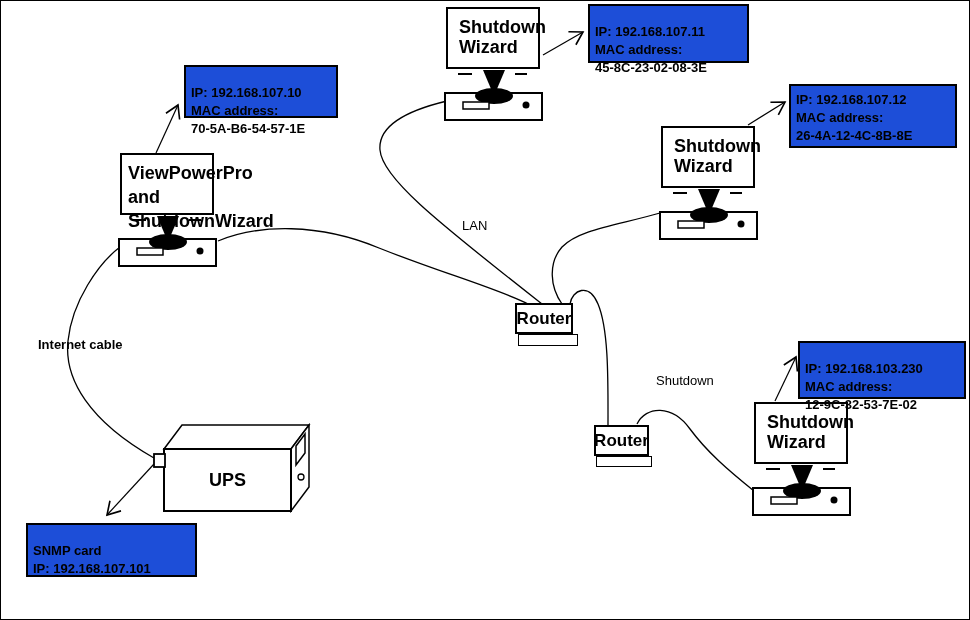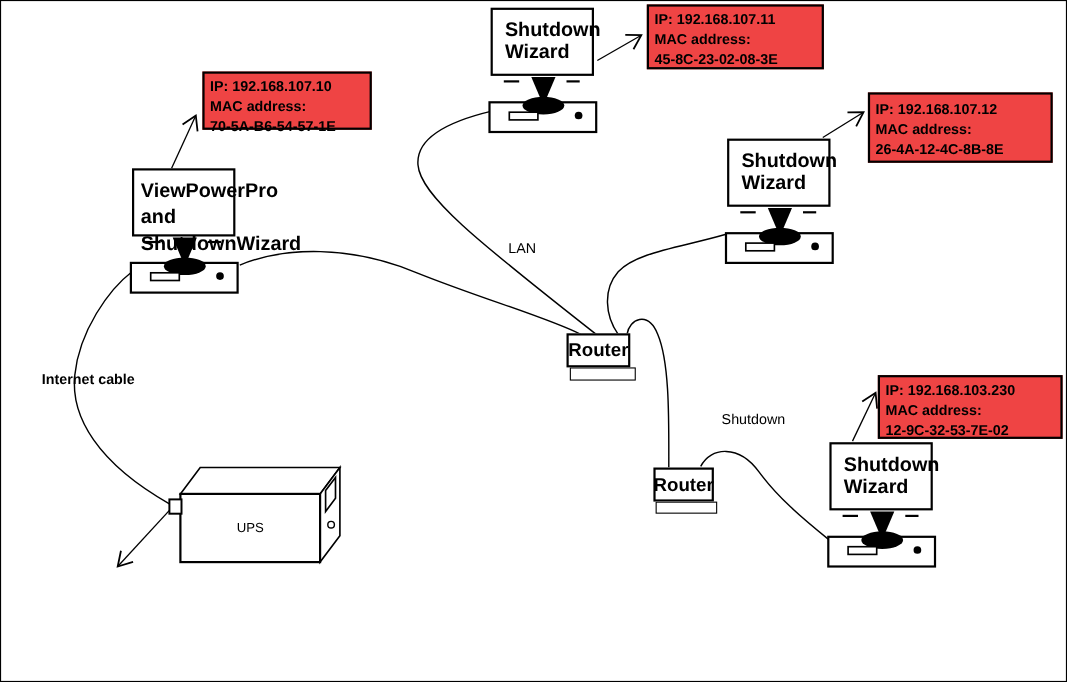--- a/index.html
+++ b/index.html
@@ -15,39 +15,39 @@
   }
   #artwork { position: absolute; left: 0; top: 0; }
   .abs { position: absolute; }
   .pc-label {
     font-weight: bold; font-size: 18px; line-height: 20px;
     white-space: pre-line;
   }
   .pc-label.wide { line-height: 24px; width: 180px; }
   .info-box {
     box-sizing: border-box;
-    border: 2px solid #000; background: #ef4444;
+    border: 2px solid #000; background: #1d4ed8;
     font-weight: bold; font-size: 13px; line-height: 18px;
-    padding: 3px 5px; white-space: pre-line;
+    padding: 17px 5px; white-space: pre-line;
   }
   .router-box {
     box-sizing: border-box;
     border: 2px solid #000; background: #fff;
     display: flex; align-items: center; justify-content: center;
     font-weight: bold; font-size: 17px;
   }
   .router-strip {
     box-sizing: border-box;
     border: 1px solid #000; background: #fff;
   }
   .edge-label { font-size: 13px; }
   .edge-label.bold { font-weight: bold; }
   .ups-label {
     display: flex; align-items: center; justify-content: center;
-    font-weight: normal; font-size: 12px;
+    font-weight: bold; font-size: 18px;
   }
 </style>
 </head>
 <body>
 
 <div id="canvas">
 
   <svg id="artwork" width="970" height="620" viewBox="0 0 970 620">
     <defs>
       <marker id="arrowhead" markerUnits="userSpaceOnUse" markerWidth="20" markerHeight="20" viewBox="-14 -7 16 14" refX="0" refY="0" orient="auto">
@@ -129,20 +129,22 @@
 70-5A-B6-54-57-1E</div>
   <div class="abs info-box" style="left:587px; top:3px; width:161px; height:59px;">IP: 192.168.107.11
 MAC address:
 45-8C-23-02-08-3E</div>
   <div class="abs info-box" style="left:788px; top:83px; width:168px; height:64px; padding-top:5px;">IP: 192.168.107.12
 MAC address:
 26-4A-12-4C-8B-8E</div>
   <div class="abs info-box" style="left:797px; top:292px; width:168px; height:58px;margin-top:48px;">IP: 192.168.103.230
 MAC address:
 12-9C-32-53-7E-02</div>
+  <div class="abs info-box" style="left:25px; top:522px; width:171px; height:54px;">SNMP card
+IP: 192.168.107.101</div>
 
   <div class="abs router-box" style="left:514px; top:302px; width:58px; height:31px;">
     <span>Router</span>
   </div>
   <div class="abs router-strip" style="left:517px; top:333px; width:60px; height:12px;"></div>
 
   <div class="abs router-box" style="left:593px; top:424px; width:55px; height:31px;">
     <span>Router</span>
   </div>
   <div class="abs router-strip" style="left:595px; top:455px; width:56px; height:11px;"></div>

